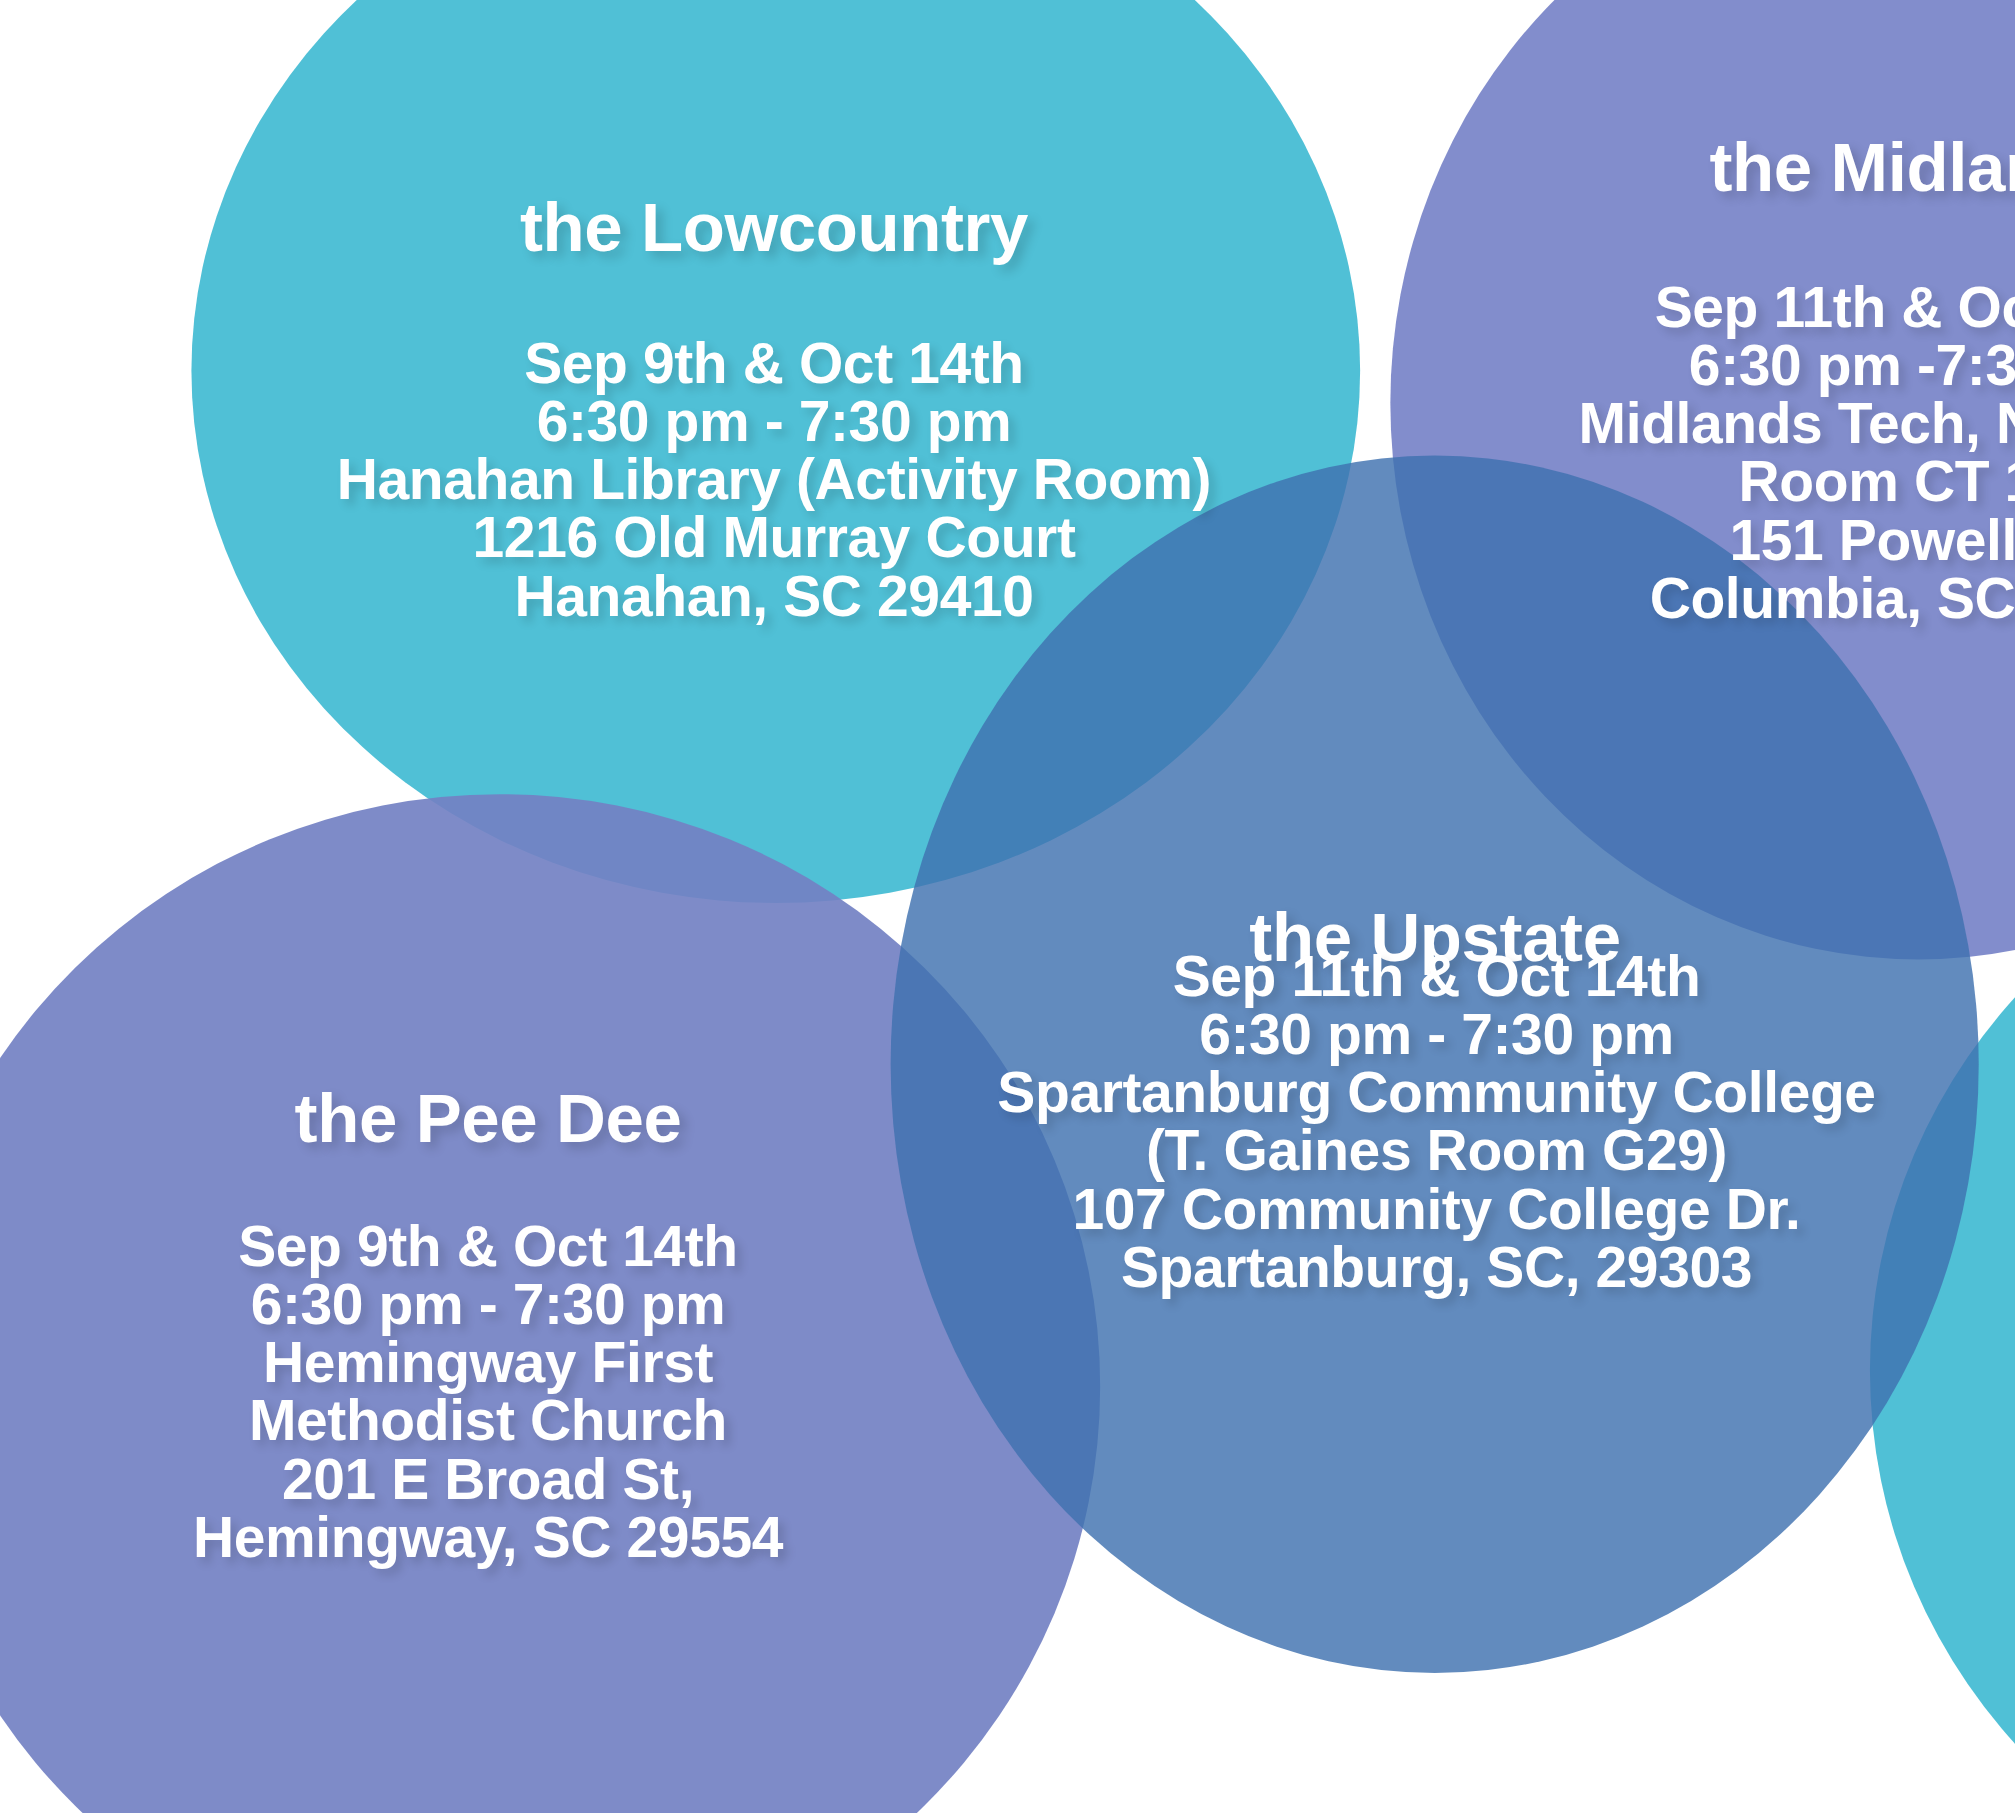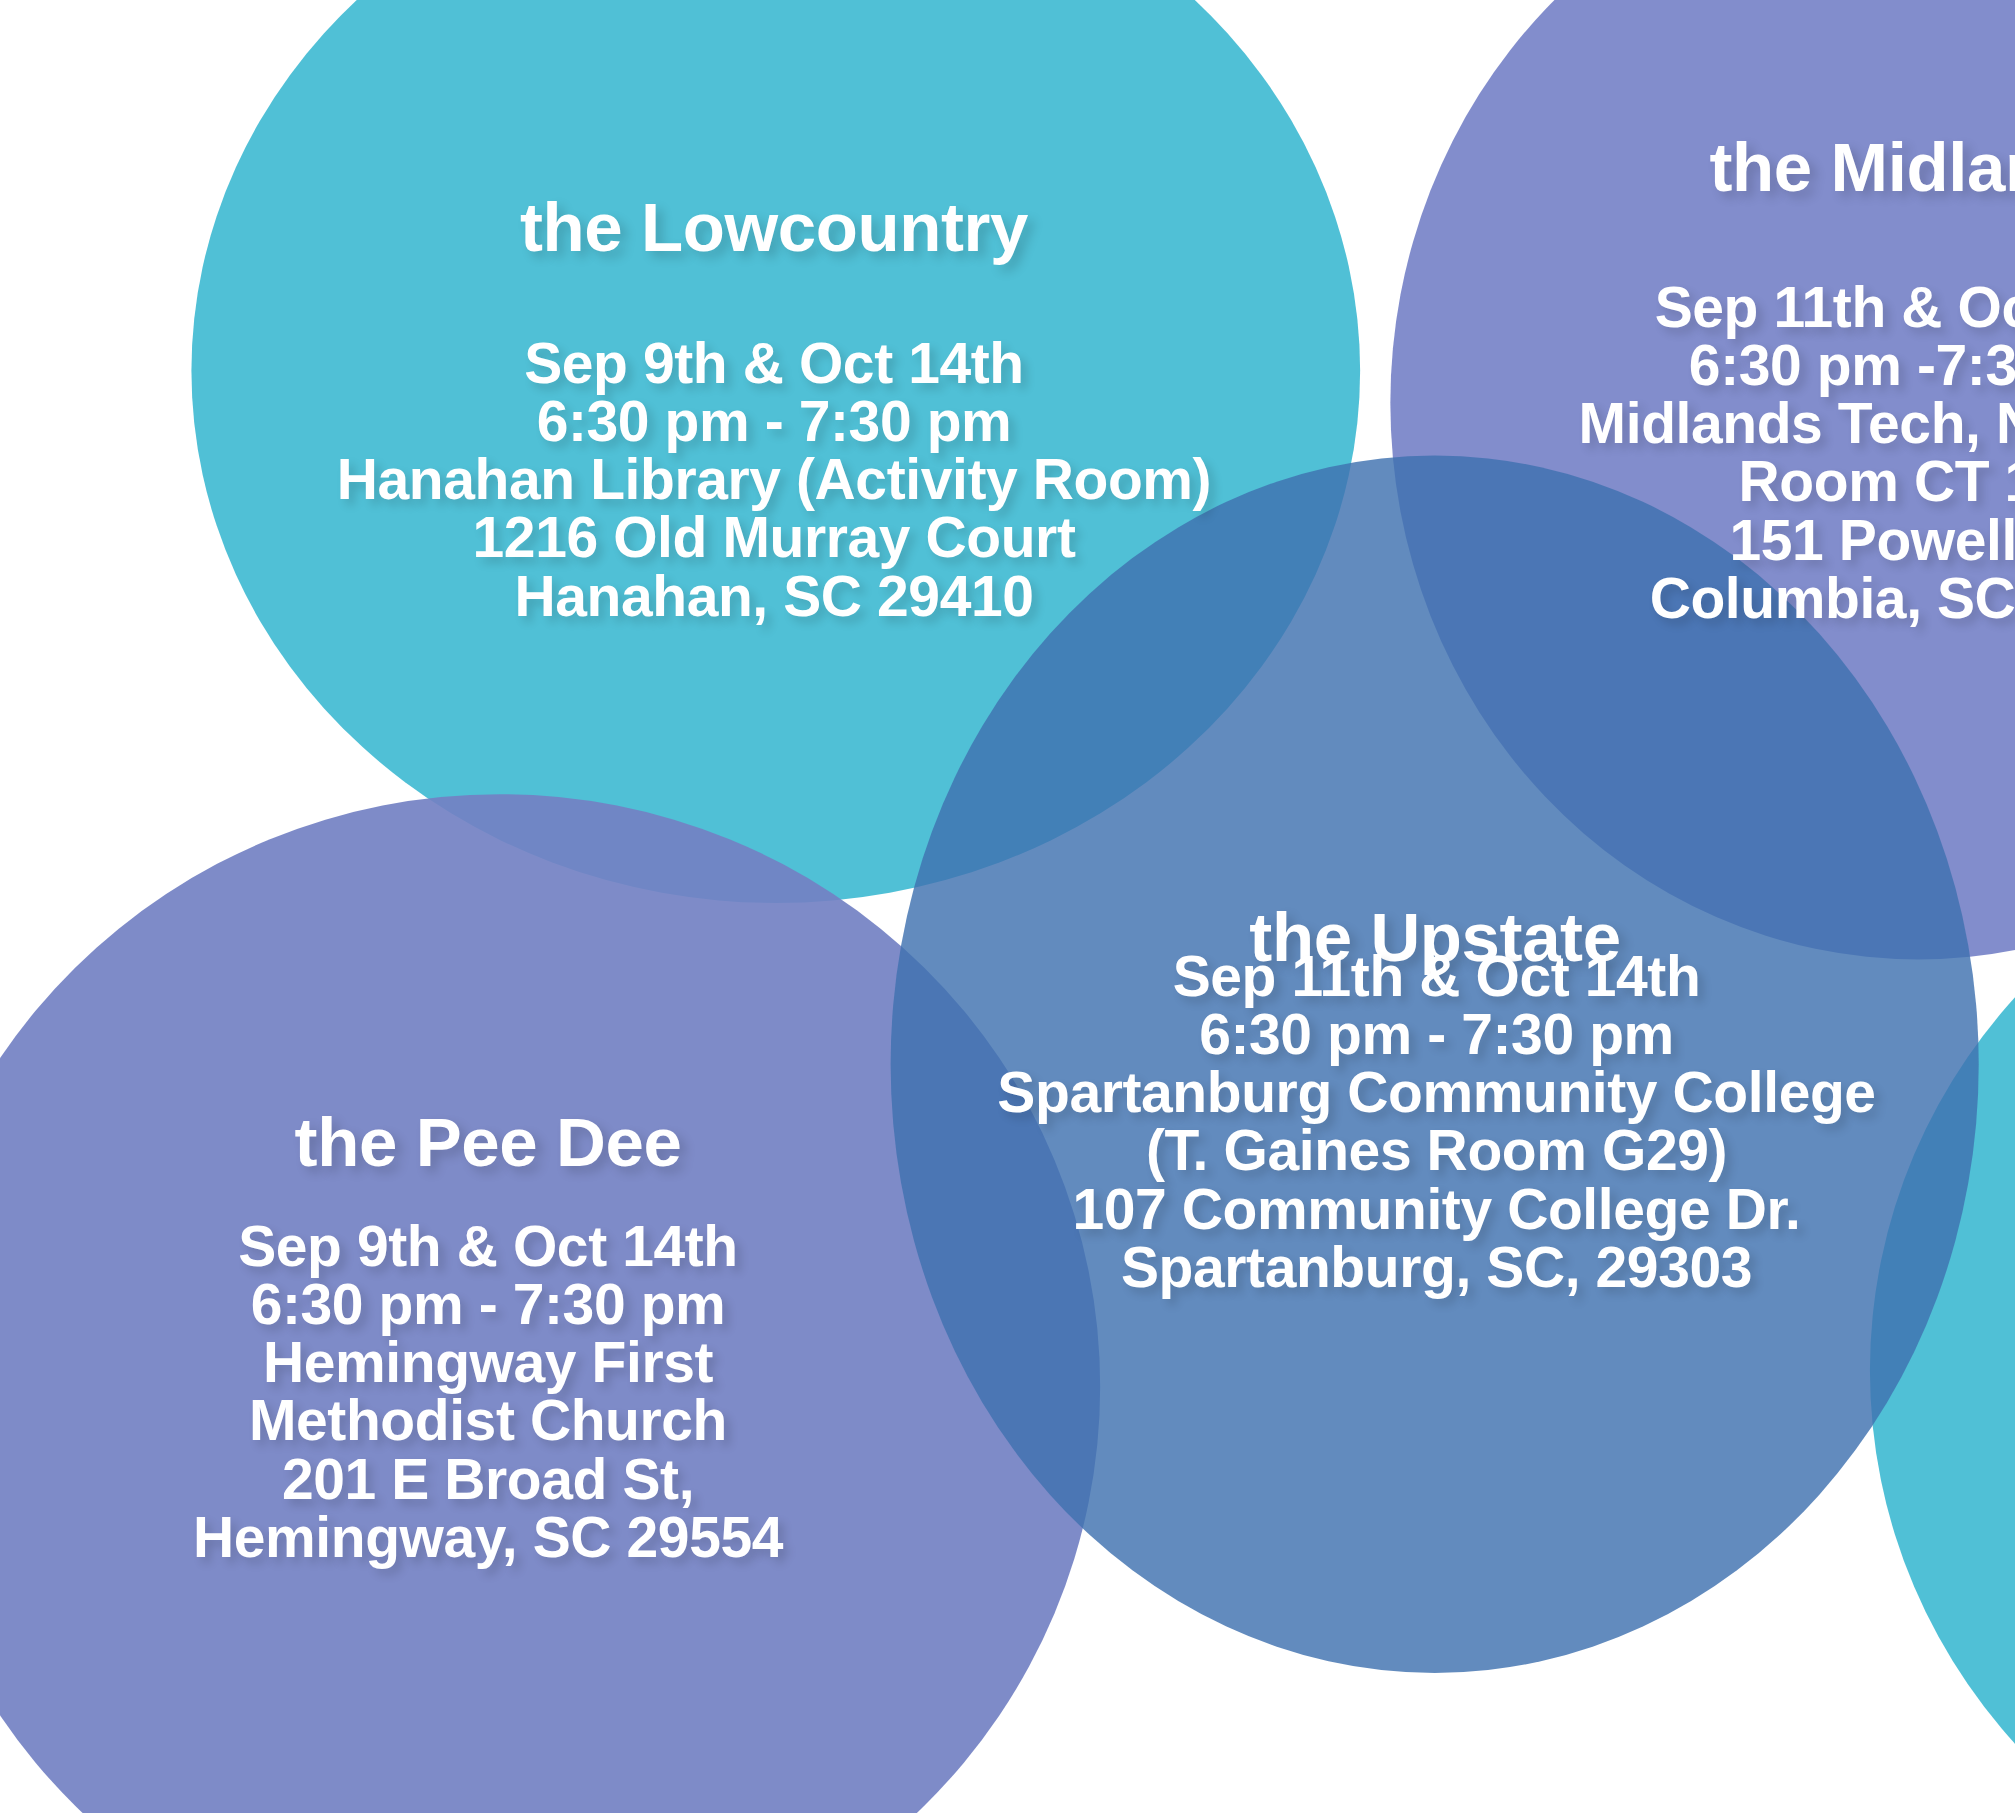--- a/index.html
+++ b/index.html
@@ -57,21 +57,21 @@
 
   
   #midlands-title   { left: 1515px; top: 133px;  width: 806px; font-size: 69px; }
   #midlands-body    { left: 1467px; top: 278px;  width: 903px; font-size: 57px; }
 
   
   #upstate-title    { left: 1032px; top: 866px; width: 806px; font-size: 69px; margin-top: 37px; }
   #upstate-body     { left: 939px; top: 947px; width: 995px; font-size: 57px; }
 
   
-  #peedee-title     { left: 93px;  top: 1084px; width: 790px; font-size: 69px; margin-top: 24px; }
+  #peedee-title     { left: 93px;  top: 1084px; width: 790px; font-size: 69px; }
   #peedee-body      { left: 73px;  top: 1217px; width: 830px; font-size: 57px; }
   #questions-body   { left: 1991px; top: 1286px; width: 927px; font-size: 61px; line-height: 1.15; }
 </style>
 </head>
 <body>
 
 <div id="poster">
 
   <svg id="blobs" viewBox="0 0 8000 4500" preserveAspectRatio="none" xmlns="http://www.w3.org/2000/svg">
 

